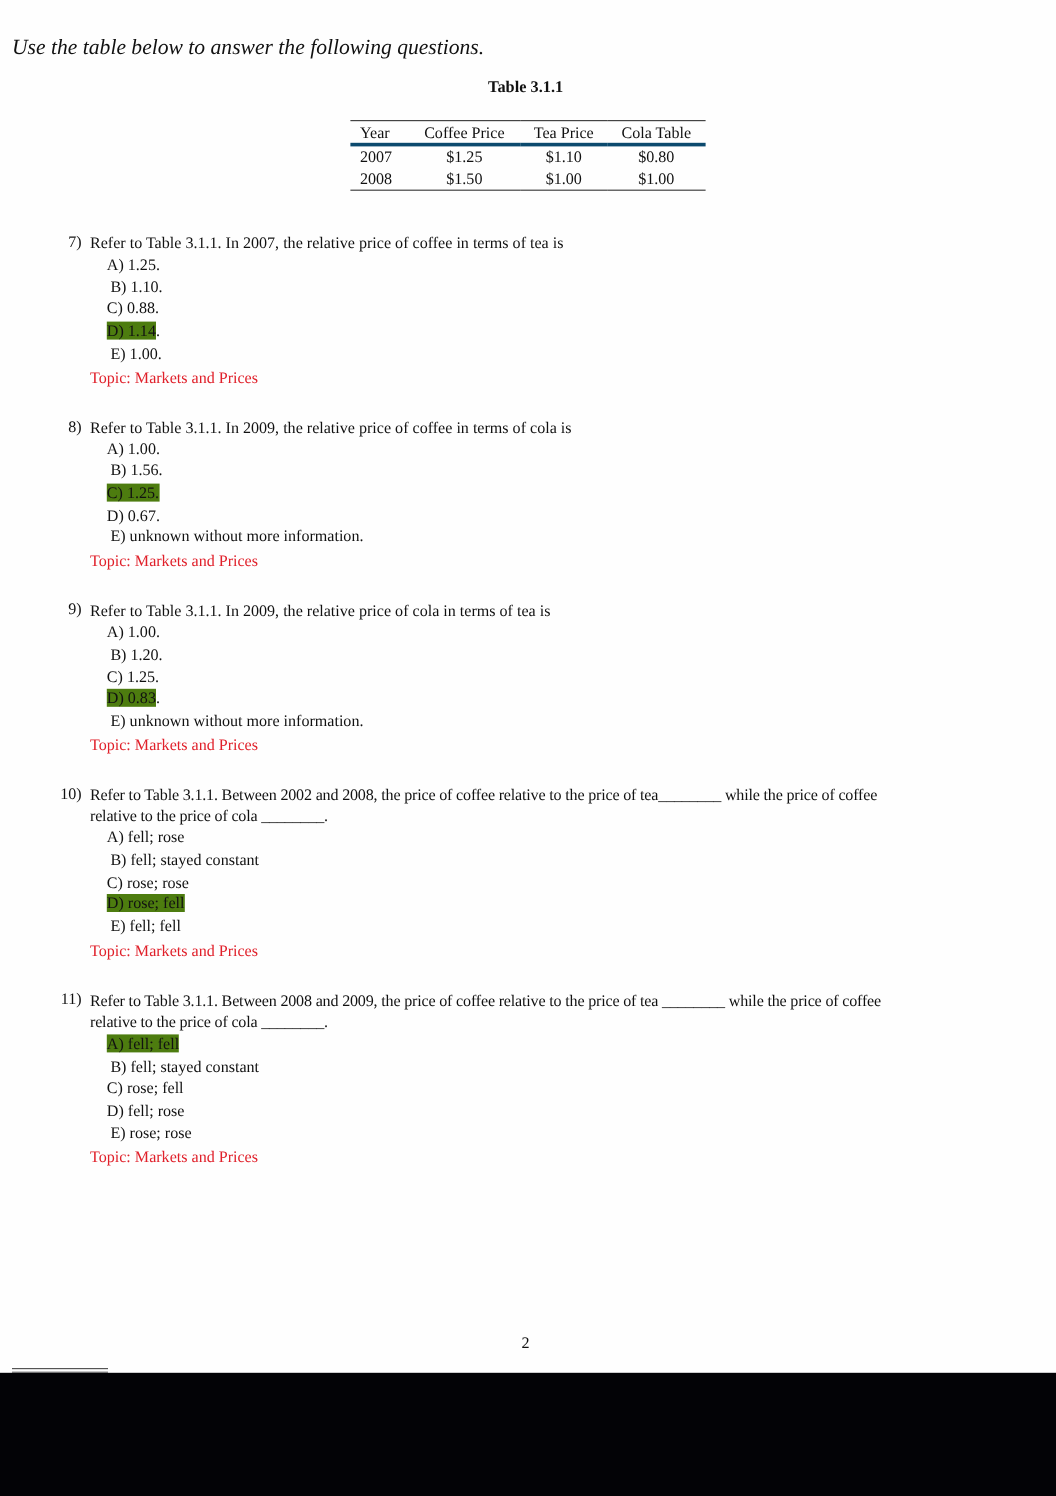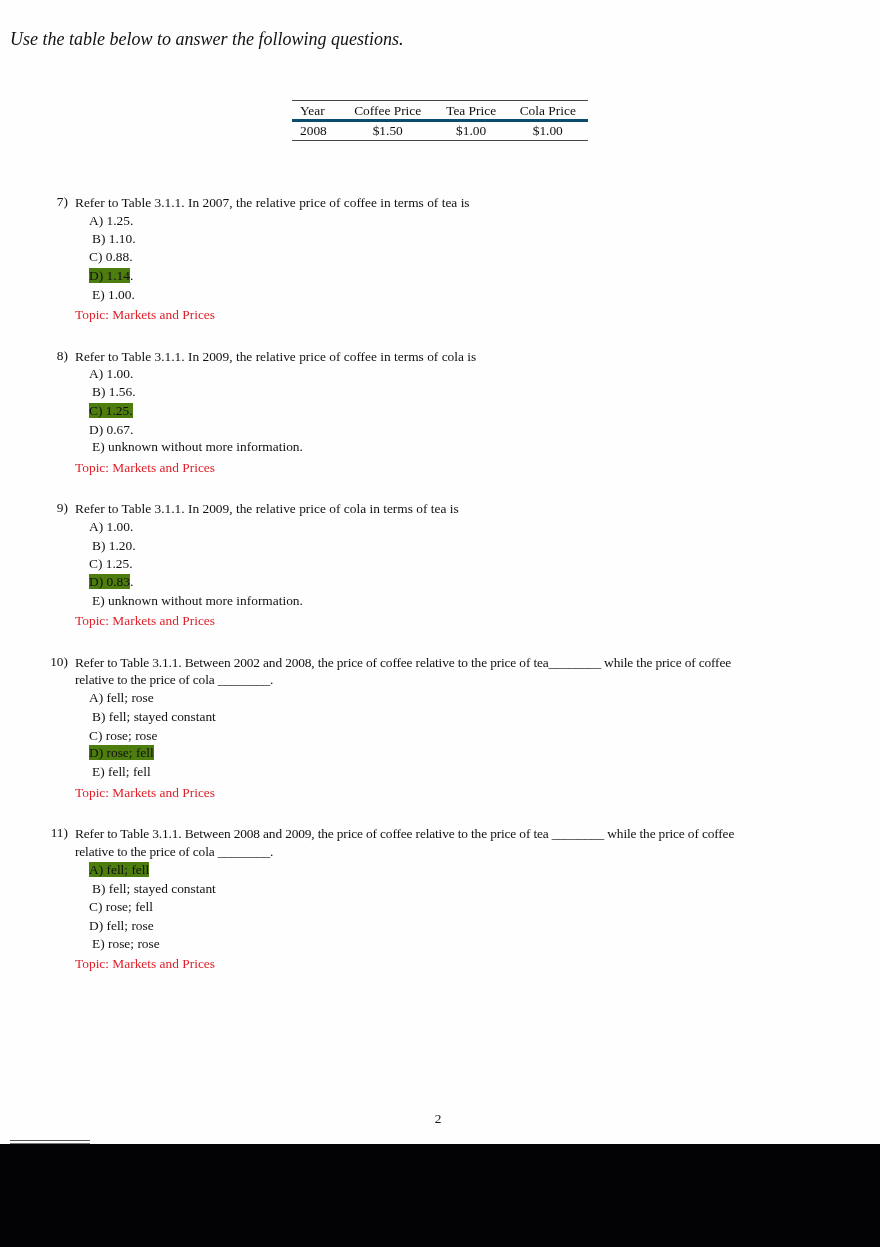--- a/index.html
+++ b/index.html
@@ -32,31 +32,38 @@
     .footer-bar { position: absolute; left: 0; top: 1144px; width: 880px; height: 103px; background: #030306; }
     .scroll-line { position: absolute; left: 10px; top: 1140px; width: 80px; height: 2px; border-top: 1px solid #555; border-bottom: 1px solid #777; }
   </style>
 </head>
 <body>
 
 <div class="page">
 
   <div class="intro">Use the table below to answer the following questions.</div>
 
+  <div class="table-title"><span>Table 3.1.1</span></div>
 
   <table class="prices">
     <thead>
       <tr>
         <th>Year</th>
         <th>Coffee Price</th>
         <th>Tea Price</th>
-        <th>Cola Price</th>
+        <th>Cola Table</th>
       </tr>
     </thead>
     <tbody>
+      <tr>
+        <td>2007</td>
+        <td>$1.25</td>
+        <td>$1.10</td>
+        <td>$0.80</td>
+      </tr>
       <tr>
         <td>2008</td>
         <td>$1.50</td>
         <td>$1.00</td>
         <td>$1.00</td>
       </tr>
     </tbody>
   </table>
 
   <div class="question" style="top:194px;">

